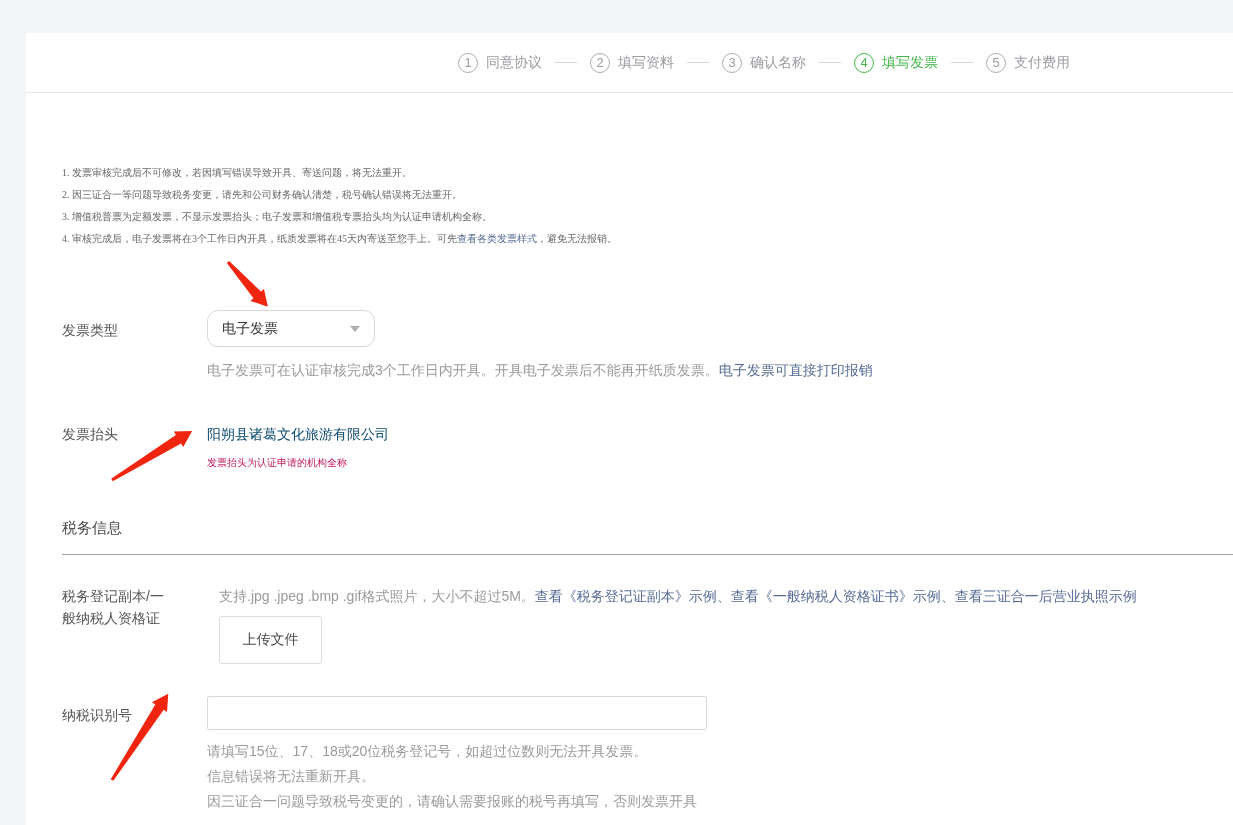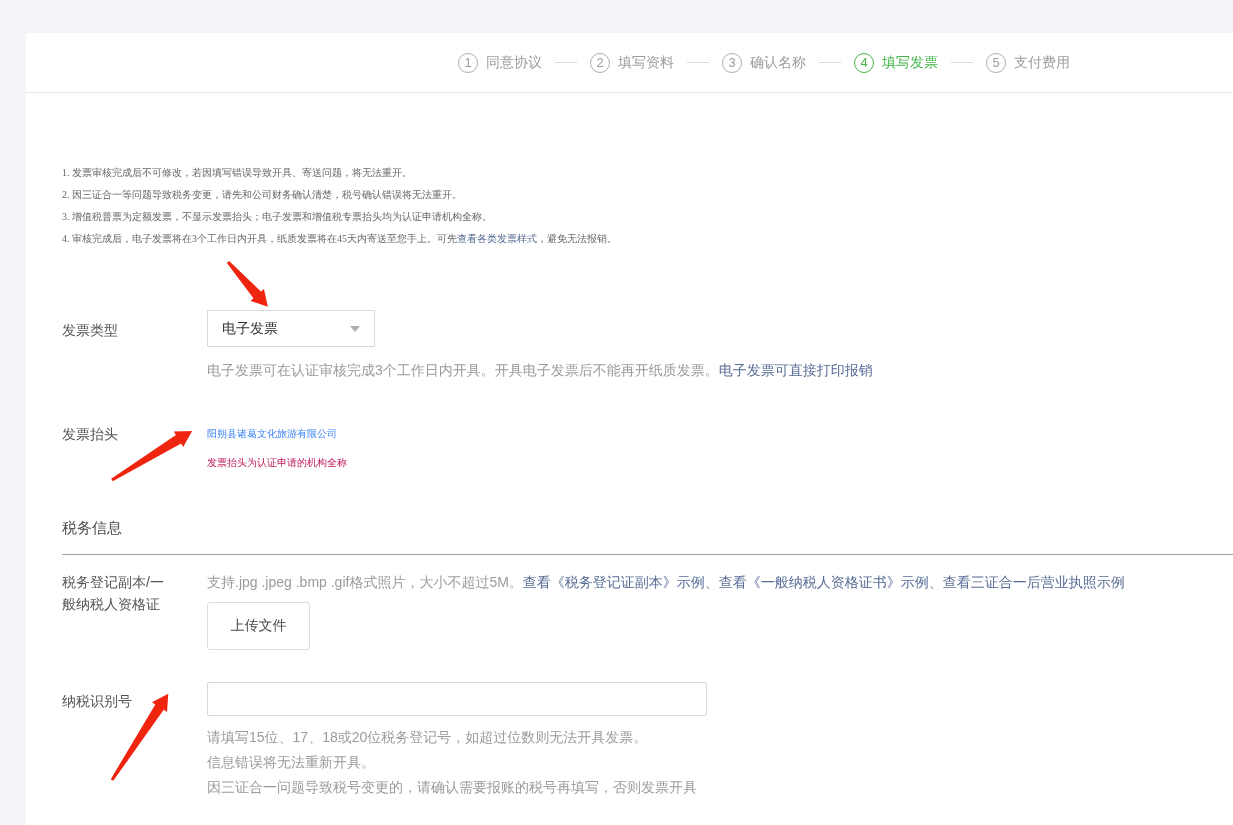--- a/index.html
+++ b/index.html
@@ -41,45 +41,45 @@
   .content { padding-left: 36px; }
   .notes { margin-top: 69px; font-size: 10px; line-height: 22px; color: #666666; white-space: nowrap; font-family: Liberation Serif, serif; }
   .link { color: #576b95; cursor: pointer; }
   .form-row { display: flex; }
   .row-label { width: 112px; margin-right: 33px; flex: none; font-size: 14px; color: #545454; line-height: 22px; }
   .row-control { flex: 1; min-width: 0; }
   .row-invoice-type { margin-top: 60px; }
   .row-invoice-type .row-label { padding-top: 9px; }
   .select-box {
     width: 168px; height: 37px;
-    border: 1px solid #d9d9d9; border-radius: 1px;
+    border: 1px solid #d9d9d9; border-radius: 11px;
     background: #fff;
     display: flex; align-items: center; justify-content: space-between;
     padding: 0 14px;
     font-size: 14px; color: #333333;
     cursor: pointer;
   }
   .caret {
     width: 0; height: 0;
     border-left: 5px solid transparent;
     border-right: 5px solid transparent;
     border-top: 6px solid #b0b0b0;
   }
   .helper { font-size: 14px; color: #9b9b9b; margin-top: 15px; white-space: nowrap; }
   .row-invoice-title { margin-top: 43px; }
-  .value-text { font-size: 10px; color: #3b82f6; line-height: 22px; }
+  .value-text { font-size: 14px; color: #0c4a6e; line-height: 22px; }
   .helper-2 { font-size: 10px; color: #be185d; margin-top: 11px; }
   .section-title {
     margin-top: 49px;
     font-size: 15px;
     color: #4a4a4a;
     padding-bottom: 16px;
     border-bottom: 1px solid #a3a3a3;
   }
-  .row-tax-cert { margin-top: 16px; }
+  .row-tax-cert { margin-top: 30px; gap: 12px; }
   .hint-line { font-size: 14px; color: #9b9b9b; line-height: 22px; white-space: nowrap; }
   .upload-btn {
     margin-top: 9px;
     width: 103px; height: 48px;
     border: 1px solid #dcdcdc; border-radius: 3px;
     background: #fff;
     font-size: 14px; color: #4a4a4a;
     display: flex; align-items: center; justify-content: center;
     cursor: pointer;
   }

